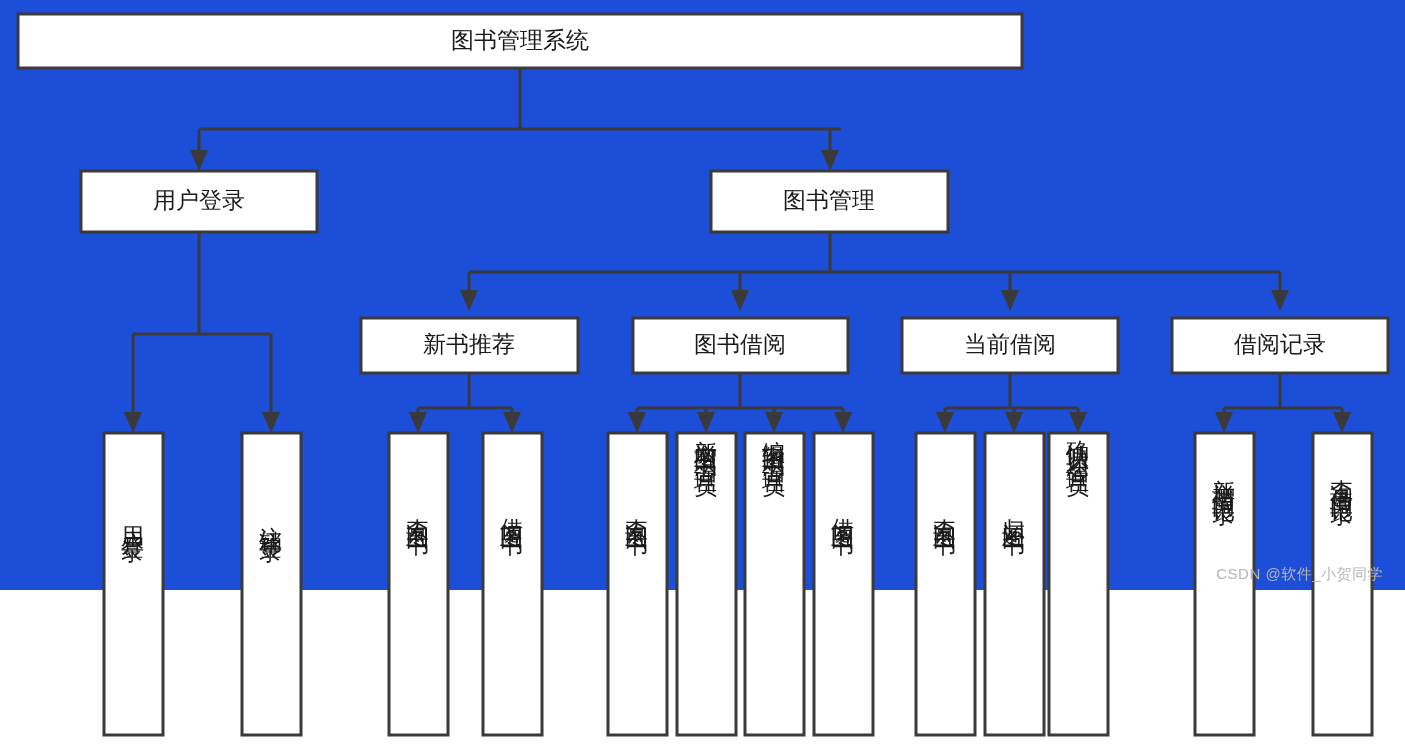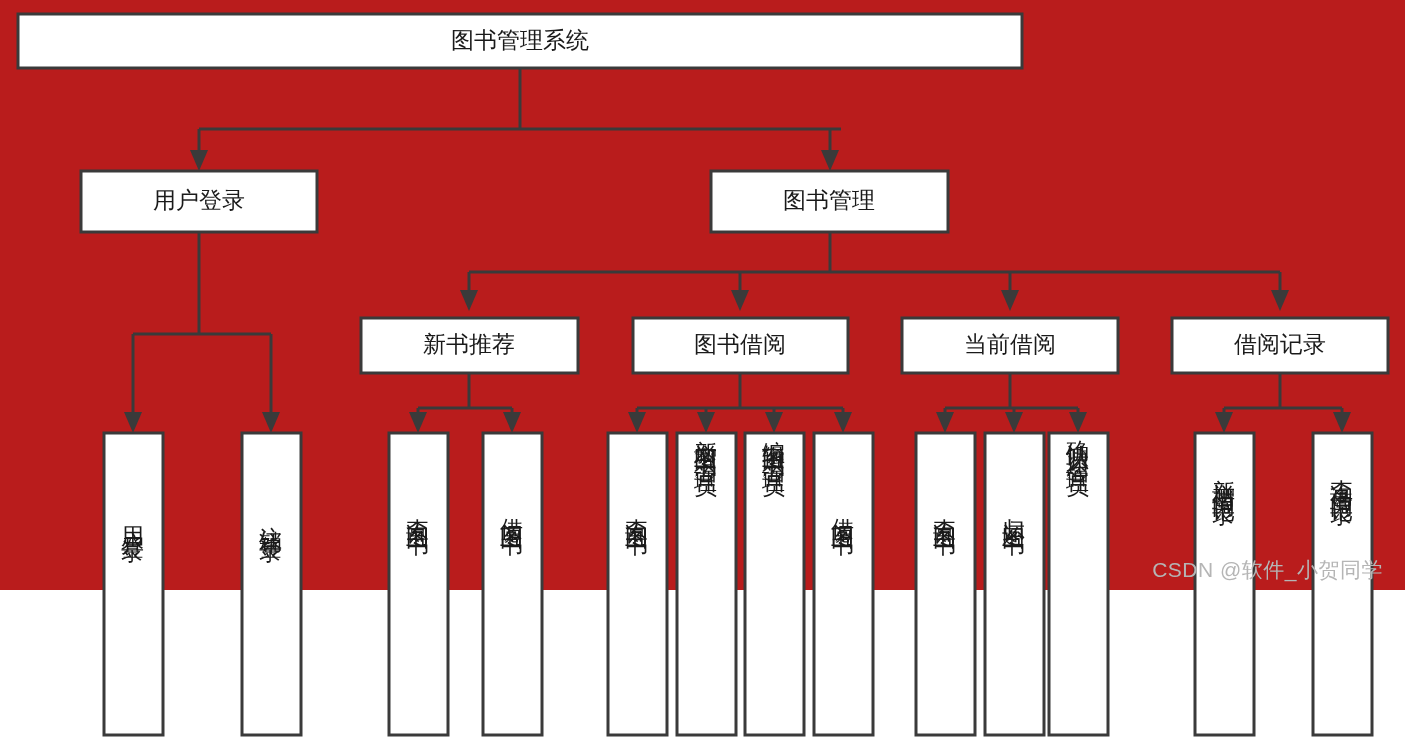--- a/index.html
+++ b/index.html
@@ -10,21 +10,21 @@
   body {
     width: 1405px;
     height: 747px;
     font-family: "Liberation Sans", sans-serif;
     overflow: hidden;
   }
   #diagram-root {
     position: relative;
     width: 1405px;
     height: 590px;
-    background: #b91c1c;
+    background: #1d4ed8;
   }
   svg.flowchart {
     position: absolute;
     top: 0;
     left: 0;
     width: 1405px;
     height: 747px;
   }
   .node-rect {
     fill: #ffffff;
@@ -54,21 +54,21 @@
     fill: #1a1a1a;
     writing-mode: vertical-rl;
     text-orientation: upright;
     letter-spacing: 5px;
   }
   .watermark {
     position: absolute;
     right: 22px;
     bottom: 6px;
     font-family: "Liberation Sans", sans-serif;
-    font-size: 21px;
+    font-size: 15px;
     color: #b5b5b5;
     white-space: nowrap;
     letter-spacing: 0.5px;
     user-select: none;
   }
 </style>
 </head>
 <body>
 
 <div id="diagram-root">

